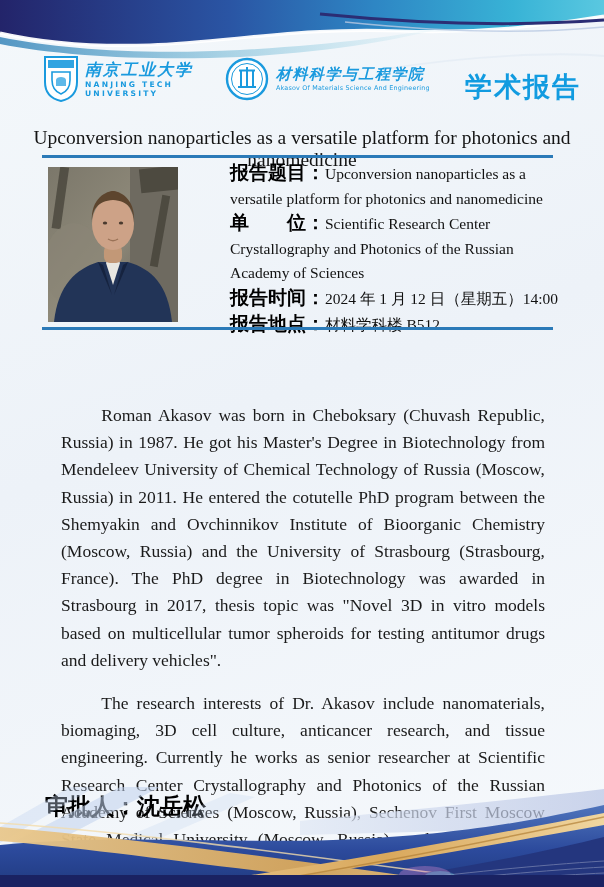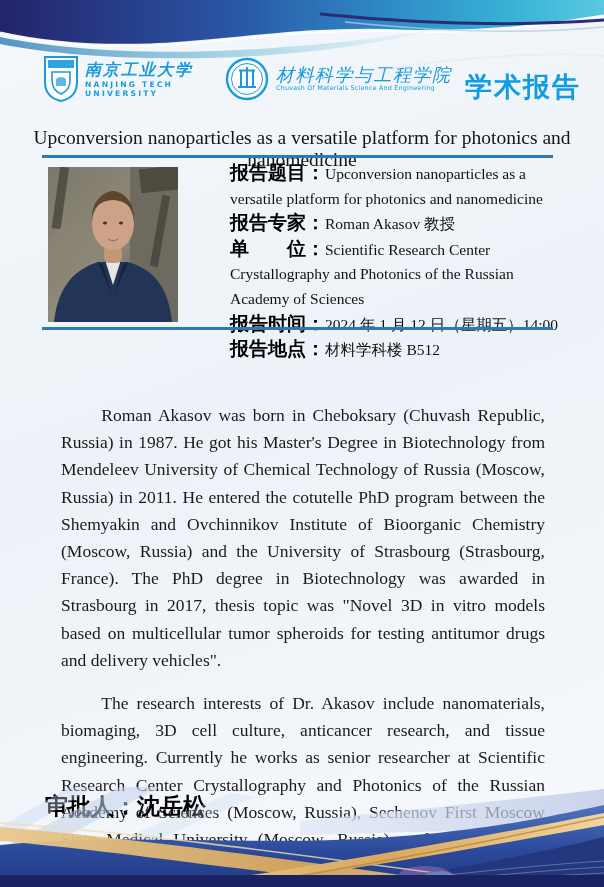--- a/index.html
+++ b/index.html
@@ -11,21 +11,21 @@
   .band-top{top:0;}
   .band-bottom{top:787px;}
 
   
   .header{position:absolute;top:56px;left:44px;display:flex;align-items:center;}
   .logo-group{display:flex;align-items:center;gap:7px;}
   .uni-text{color:#1a9ade;}
   .uni-cn{font-size:16px;font-weight:700;font-style:italic;letter-spacing:2px;line-height:20px;}
   .uni-en{font-size:7.6px;font-weight:700;letter-spacing:2.2px;line-height:9.5px;}
   .college-group{margin-left:32px;}
-  .college-cn{font-size:18px;font-weight:400;font-style:italic;letter-spacing:1.5px;line-height:19px;}
+  .college-cn{font-size:15px;font-weight:700;font-style:italic;letter-spacing:1.5px;line-height:19px;}
   .college-en{font-size:6.4px;font-weight:400;letter-spacing:0.2px;line-height:9px;}
   .banner-title{position:absolute;top:69px;right:23px;font-size:27px;font-weight:800;
                 color:#119be0;letter-spacing:2px;text-align:center;}
 
   
   .lecture-title{position:absolute;top:127px;left:10px;right:10px;text-align:center;
                  font-family:"Liberation Serif",serif;font-size:19.5px;color:#141414;}
   .rule{position:absolute;left:42px;width:511px;height:3px;background:#2b7ab8;}
   .rule-top{top:155px;}
   .rule-bottom{top:327px;}
@@ -99,21 +99,21 @@
           <g stroke="#1a9ade" stroke-width="2" fill="none">
             <path d="M14,13.5 H30"></path>
             <path d="M16,13.5 V30 M28,13.5 V30"></path>
             <path d="M22,10 V30"></path>
             <path d="M13,30 H31"></path>
           </g>
         </svg>
       </span>
       <span class="uni-text">
         <div class="college-cn">材料科学与工程学院</div>
-        <div class="college-en">Chuvash Of Materials Science And Engineering</div>
+        <div class="college-en">Akasov Of Materials Science And Engineering</div>
       </span>
     </div>
   </div>
 
   <div class="banner-title">学术报告</div>
 
   <div class="lecture-title">Upconversion nanoparticles as a versatile platform for photonics and nanomedicine</div>
 
   <div class="rule rule-top"></div>
 
@@ -142,21 +142,20 @@
       <ellipse cx="65" cy="57" rx="21" ry="26" fill="#cda287"></ellipse>
       <path d="M44,56 C42,30 60,24 65,24 C70,24 88,30 86,56 C86,42 80,34 65,33 C50,34 44,42 44,56 Z" fill="#5d452e"></path>
       <ellipse cx="57" cy="56" rx="2.2" ry="1.6" fill="#4a3a2e"></ellipse>
       <ellipse cx="73" cy="56" rx="2.2" ry="1.6" fill="#4a3a2e"></ellipse>
       <path d="M60,72 C63,74 67,74 70,72" stroke="#9a7257" stroke-width="1.4" fill="none"></path>
     </svg>
   </div>
 
   <div class="info-block">
     <div><span class="info-label">报告题目：</span><span class="info-value">Upconversion nanoparticles as a versatile platform for photonics and nanomedicine</span></div>
-    <div><span class="info-label">报告专家：</span><span class="info-value">Roman Akasov 教授</span></div>
     <div><span class="info-label">单　　位：</span><span class="info-value">Scientific Research Center Crystallography and Photonics of the Russian Academy of Sciences</span></div>
     <div><span class="info-label">报告时间：</span><span class="info-value">2024 年 1 月 12 日（星期五）14:00</span></div>
     <div><span class="info-label">报告地点：</span><span class="info-value">材料学科楼 B512</span></div>
   </div>
 
   <div class="rule rule-bottom"></div>
 
   <div class="bio-text">
     <p>Roman Akasov was born in Cheboksary (Chuvash Republic, Russia) in 1987. He got his Master's Degree in Biotechnology from Mendeleev University of Chemical Technology of Russia (Moscow, Russia) in 2011. He entered the cotutelle PhD program between the Shemyakin and Ovchinnikov Institute of Bioorganic Chemistry (Moscow, Russia) and the University of Strasbourg (Strasbourg, France). The PhD degree in Biotechnology was awarded in Strasbourg in 2017, thesis topic was "Novel 3D in vitro models based on multicellular tumor spheroids for testing antitumor drugs and delivery vehicles".</p>
     <p>The research interests of Dr. Akasov include nanomaterials, biomaging, 3D cell culture, anticancer research, and tissue engineering. Currently he works as senior researcher at Scientific Research Center Crystallography and Photonics of the Russian Academy of Sciences (Moscow, Russia), Sechenov First Moscow State Medical University (Moscow, Russia), and Moscow State Pedagogical University (Moscow, Russia).</p>

